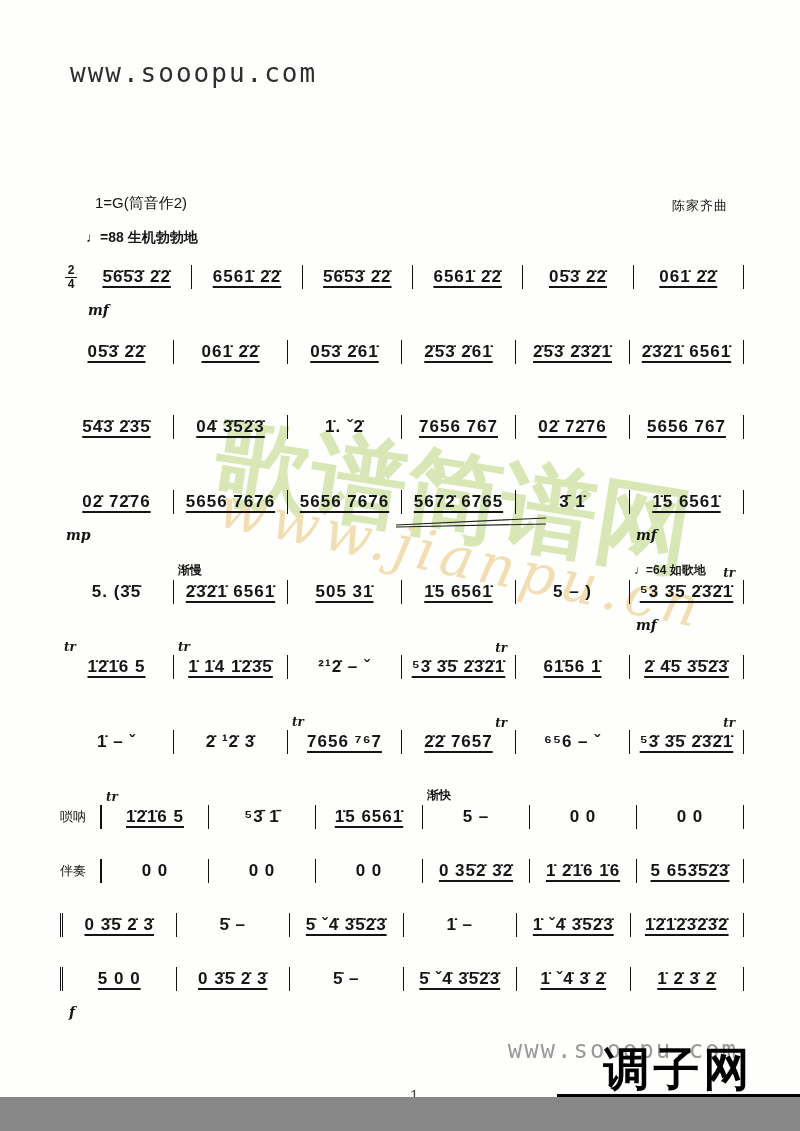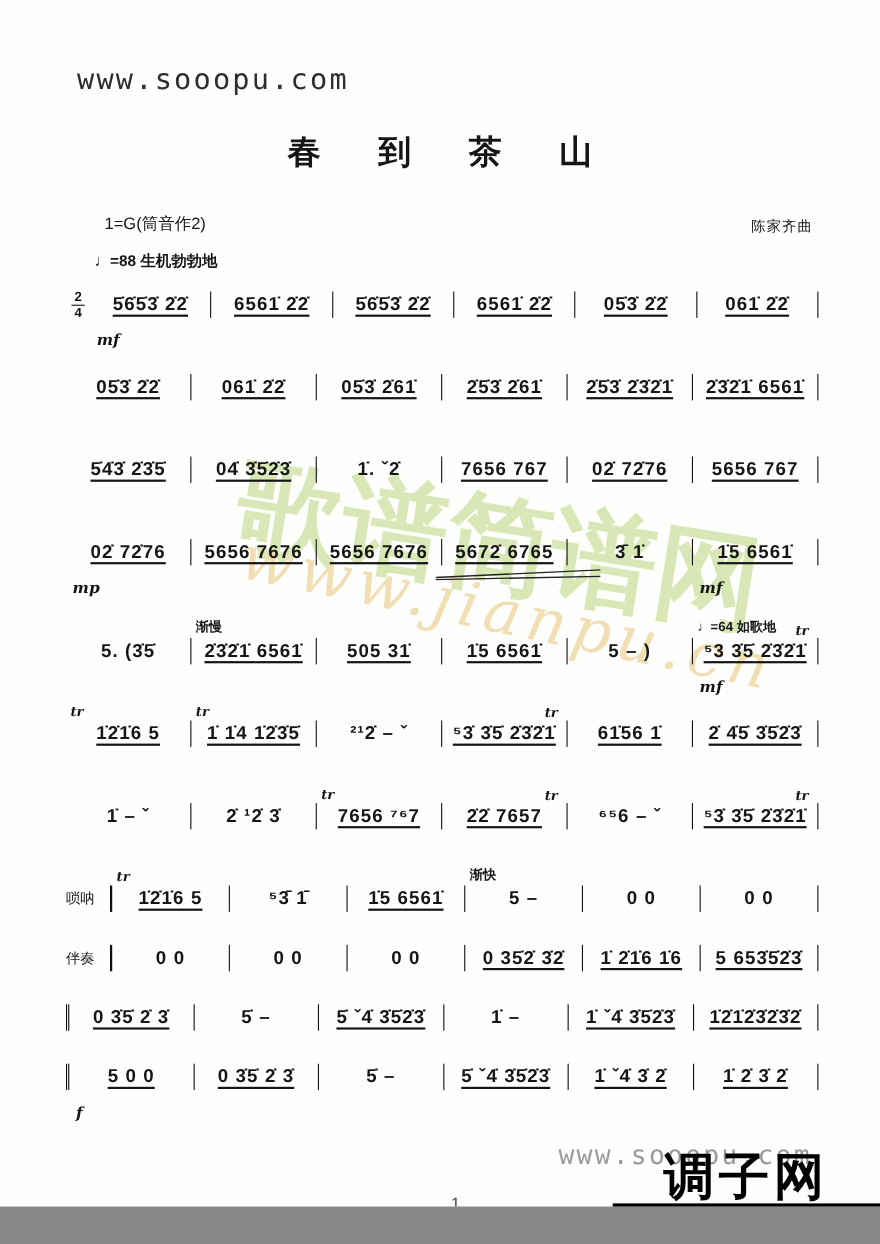--- a/index.html
+++ b/index.html
@@ -4,21 +4,21 @@
 <style>
   html,body{margin:0;padding:0;background:#888}
   .page{position:relative;width:800px;height:1097px;margin:0 auto;background:#fefefc;
         font-family:"Liberation Sans",sans-serif;color:#151515;overflow:hidden}
 
   .site-url{position:absolute;top:58px;left:70px;font-family:"DejaVu Sans Mono",monospace;
             font-size:26px;color:#2e2e2e;letter-spacing:2px}
   .title{position:absolute;top:118px;left:0;right:0;text-align:center;font-size:30px;
          font-weight:bold;letter-spacing:22px;text-indent:22px}
   .key-sig{position:absolute;top:194px;left:95px;font-size:15px;font-weight:normal}
-  .composer{position:absolute;top:197px;right:61px;font-size:13px;letter-spacing:1px}
+  .composer{position:absolute;top:197px;right:72px;font-size:13px;letter-spacing:1px}
   .tempo-main{position:absolute;top:229px;left:86px;font-size:14px;font-weight:bold}
 
   .score{position:absolute;top:262px;left:60px;width:684px;z-index:2}
   .line{display:flex;align-items:center;height:30px;margin-bottom:45px}
   .mb-lg{margin-bottom:60px}
   .m{flex:1;position:relative;text-align:center;border-right:1.5px solid #111;
      font-weight:bold;font-size:17px;letter-spacing:1px;white-space:nowrap;padding:2px 2px}
   .u{text-decoration:underline;text-decoration-thickness:1.5px;text-underline-offset:4px}
   .ts{flex:0 0 22px;display:flex;flex-direction:column;align-items:center;
       font-size:12px;font-weight:bold;line-height:1.05}
@@ -52,21 +52,20 @@
              letter-spacing:1px;padding:1px 10px 3px 10px}
   .page-num{position:absolute;top:1086px;left:410px;font-size:15px;color:#444}
   .cresc{position:absolute;top:26px;left:-6px}
 </style>
 </head>
 <body>
 
 <div class="page">
 
   <div class="site-url">www.sooopu.com</div>
-  <div class="title">春 到 茶 山</div>
   <div class="key-sig">1=G(筒音作2)</div>
   <div class="composer">陈家齐曲</div>
   <div class="tempo-main">♩=88 生机勃勃地</div>
 
   <div class="watermark">
     <div class="wm-cn">歌谱简谱网</div>
     <div class="wm-url">www.jianpu.cn</div>
   </div>
 
   <div class="score">

